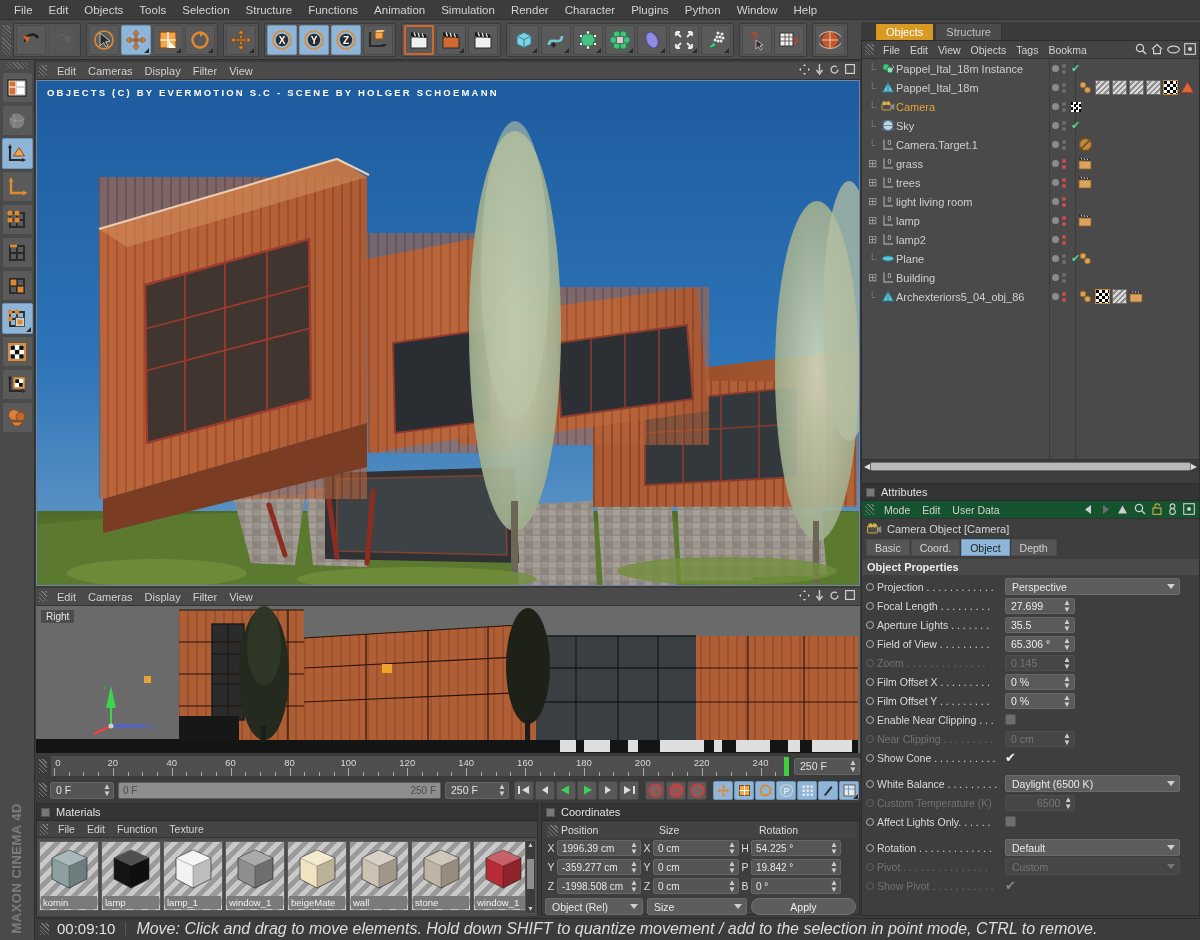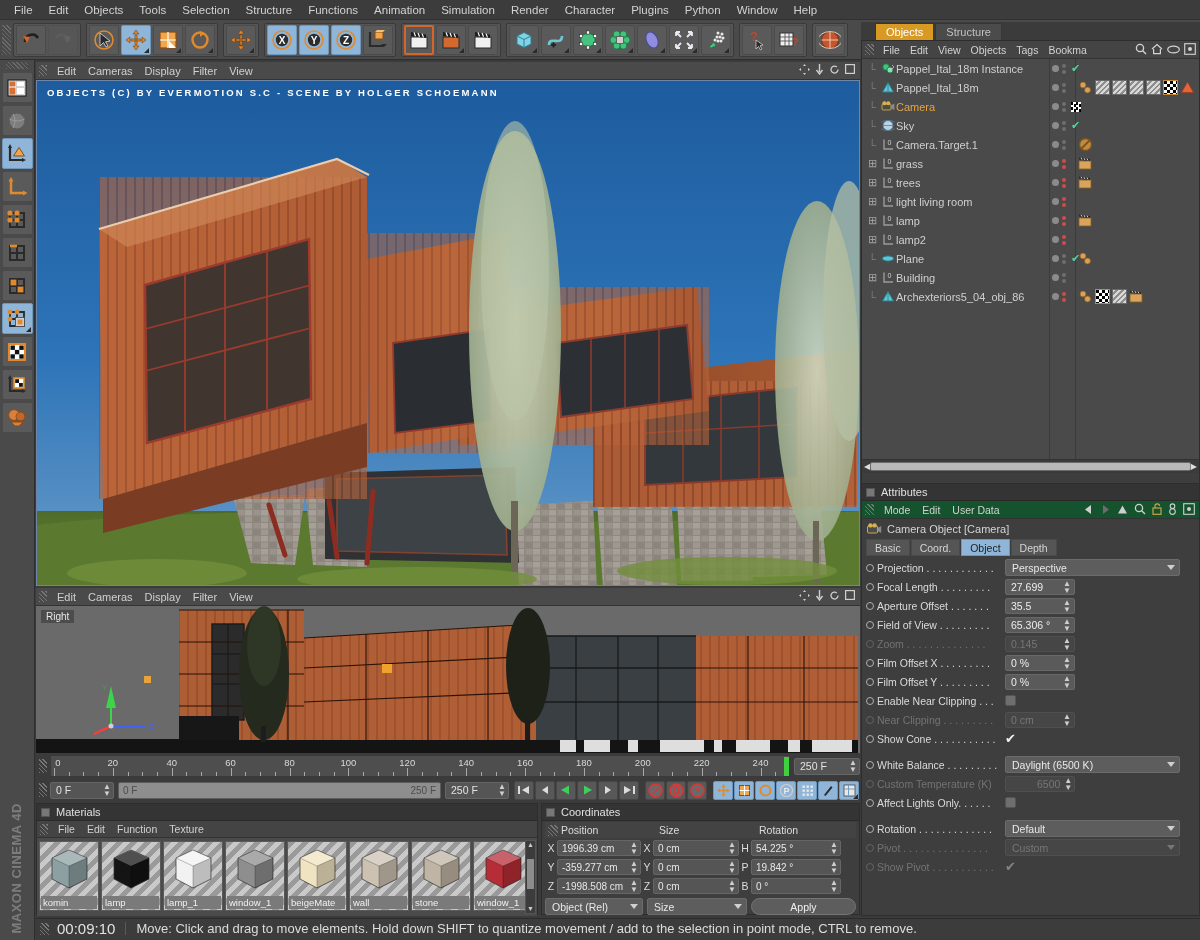--- a/index.html
+++ b/index.html
@@ -171,21 +171,21 @@
   
   .statusbar{
     position:absolute; left:36px; top:918px; width:1164px; height:20px;
     background:#3c3c3c; border-top:1px solid #2c2c2c; display:flex; align-items:center;
     padding-left:4px;
   }
   .sb-grip{ width:9px;height:12px;margin-right:8px;
     background:repeating-linear-gradient(45deg,#777 0 1px,transparent 1px 3px);}
   .sb-time{ font-size:15px; color:#e2e2e2; margin-right:10px; }
   .sb-sep{ width:1px; height:13px; background:#5a5a5a; margin-right:10px; }
-  .sb-msg{ font-size:13px; color:#dcdcdc; }
+  .sb-msg{ font-size:16px; color:#dcdcdc;font-style:italic; }
 
   
   .rightcol{ position:absolute; left:861px; top:22px; width:339px; height:894px; }
 
   .tabstrip{ display:flex; height:18px; align-items:flex-end; padding-left:14px; background:#3b3b3b;}
   .tabstrip .tab{ height:17px; padding:0 10px; font-size:11px; line-height:17px;
     background:#4b4b4b; color:#c0c0c0; border:1px solid #363636; border-bottom:none;
     margin-right:1px; cursor:pointer;}
   .tabstrip .tab.active{ background:#d99a24; color:#ffffff; }
 
@@ -1660,40 +1660,41 @@
           <path d="M10.6 5 L14.2 3 V10 L10.6 8 Z" fill="#8a8a8a"></path>
         </svg>
         <span>Camera Object [Camera]</span>
       </div>
       <div class="at-tabs" id="at-tabs">
           <div class="t">Basic</div>
           <div class="t">Coord.</div>
           <div class="t active">Object</div>
           <div class="t">Depth</div>
         </div>
+      <div class="at-section">Object Properties</div>
       <div id="at-props" style="padding-top:2px;">
           <div class="at-row">
             <div class="at-bullet"></div>
             <div class="at-label">Projection . . . . . . . . . . . .</div>
             <div class="dropdown" style="width: 175px;">
               <span>Perspective</span>
               <span class="dd-arrow"></span>
             </div>
           </div>
           <div class="at-row">
             <div class="at-bullet"></div>
             <div class="at-label">Focal Length . . . . . . . . .</div>
             <div class="at-val" style="width: 70px;">
               <span>27.699</span>
               <span class="spin">▲<br>▼</span>
             </div>
           </div>
           <div class="at-row">
             <div class="at-bullet"></div>
-            <div class="at-label">Aperture Offset . . . . . . .</div>
+            <div class="at-label">Aperture Lights . . . . . . .</div>
             <div class="at-val" style="width: 70px;">
               <span>35.5</span>
               <span class="spin">▲<br>▼</span>
             </div>
           </div>
           <div class="at-row">
             <div class="at-bullet"></div>
             <div class="at-label">Field of View . . . . . . . . .</div>
             <div class="at-val" style="width: 70px;">
               <span>65.306 °</span>

